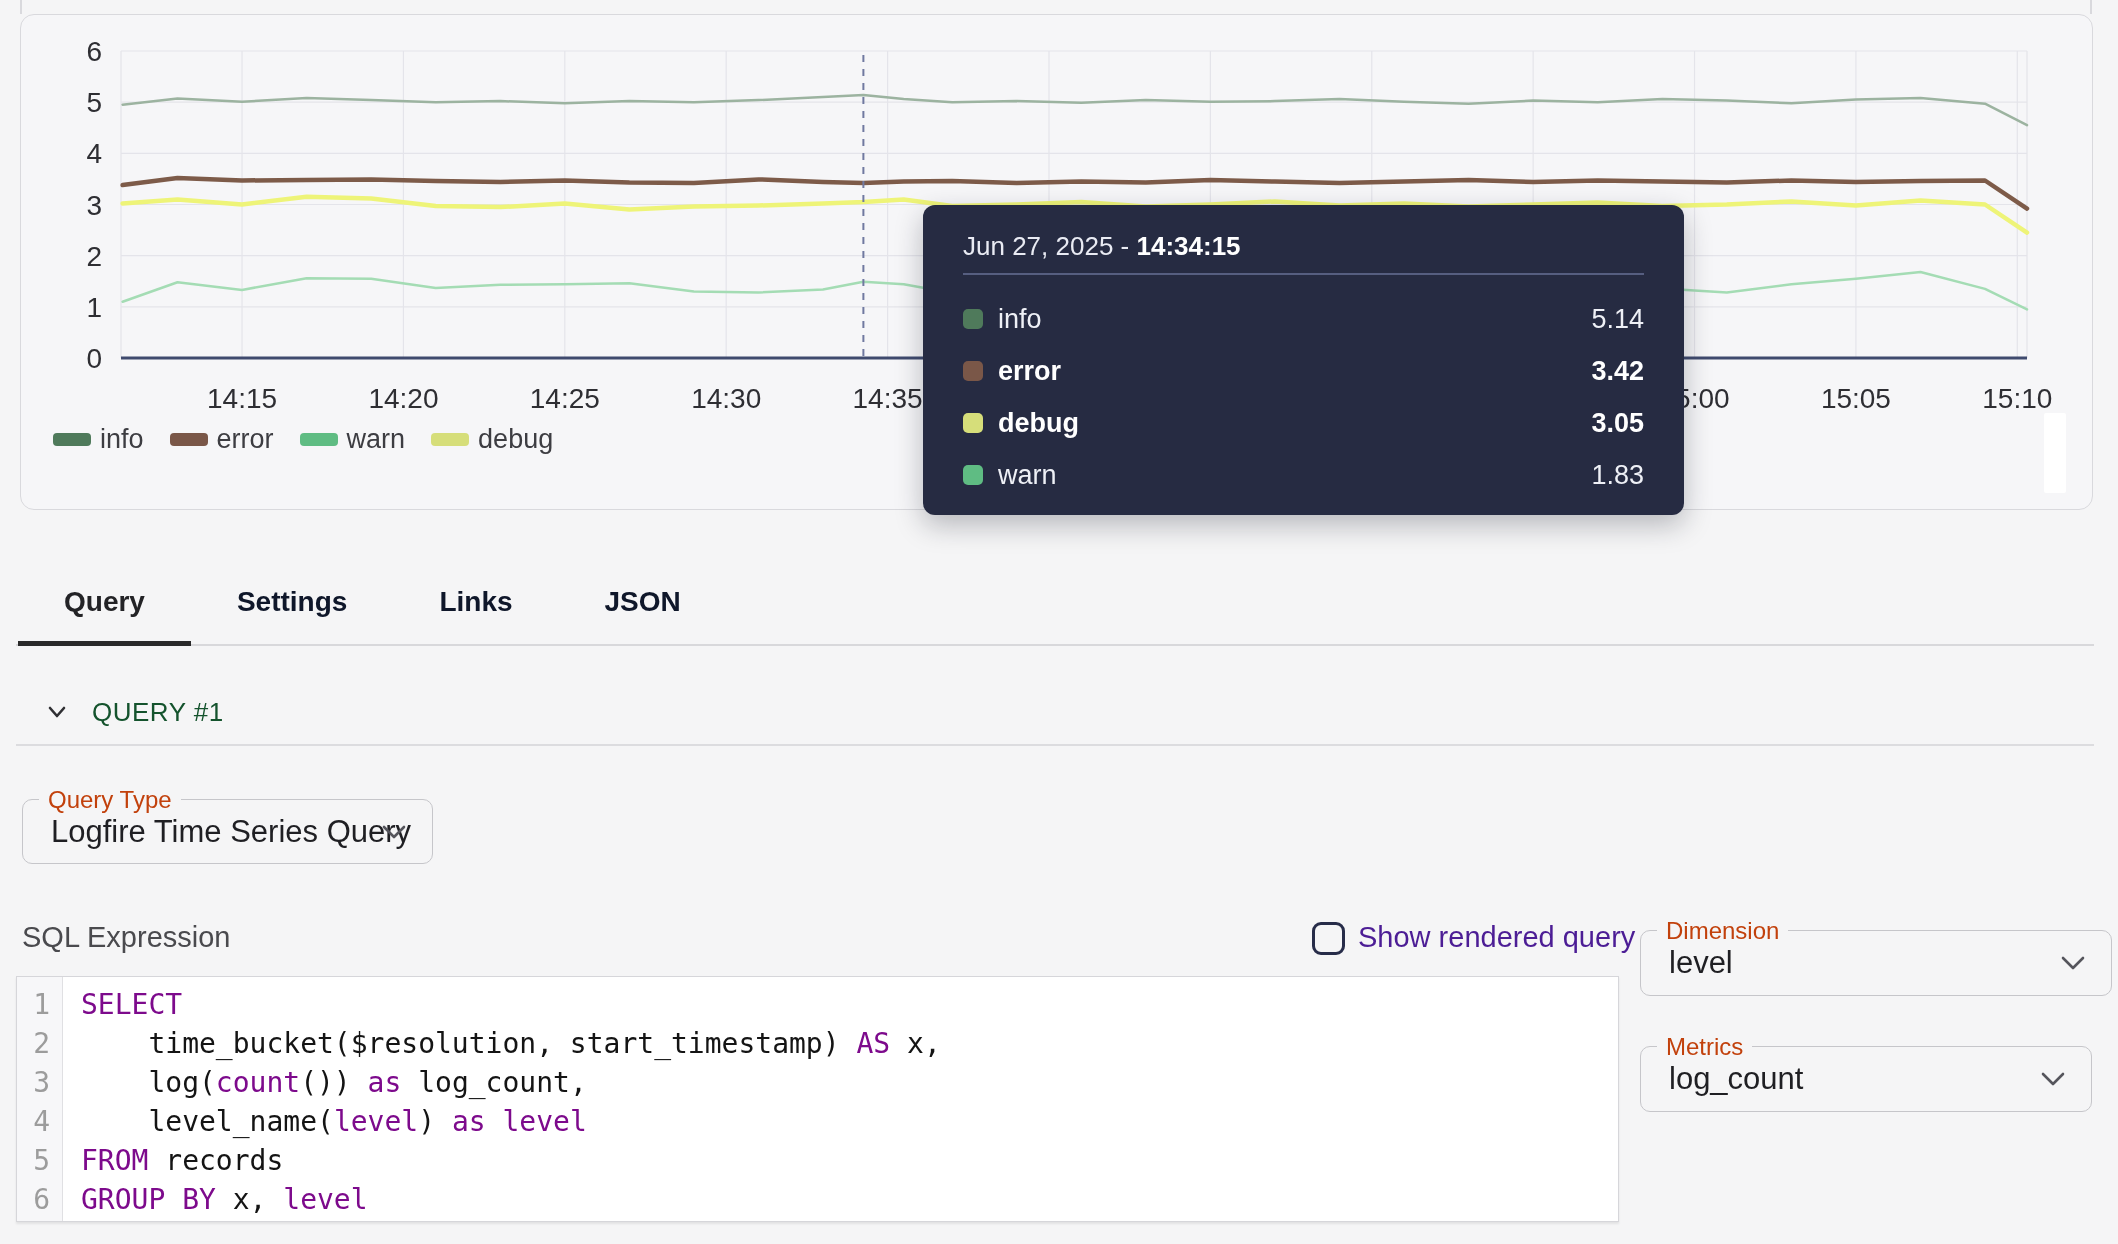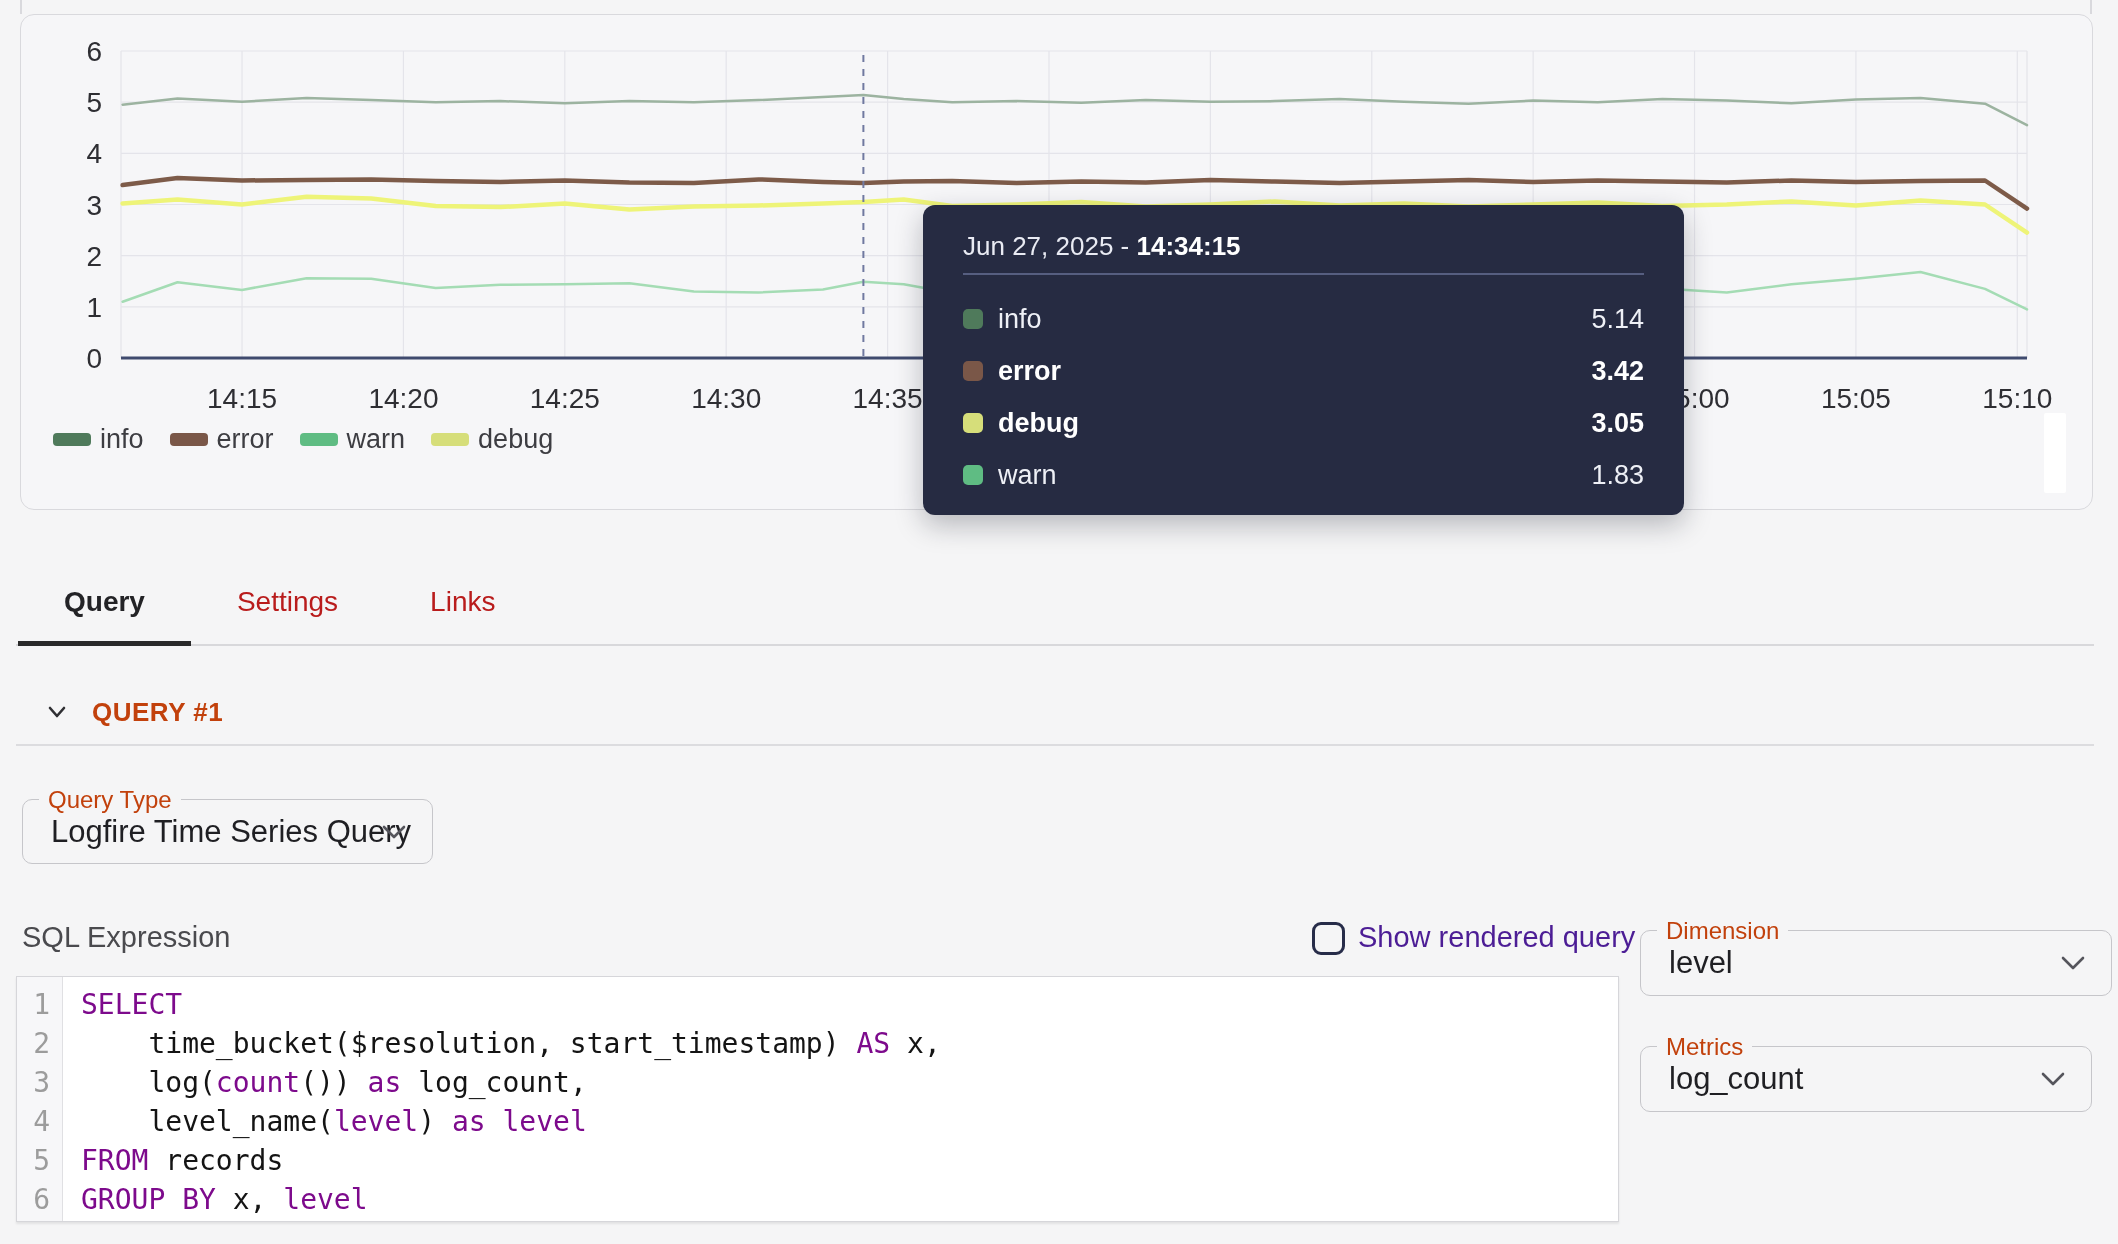--- a/index.html
+++ b/index.html
@@ -37,27 +37,27 @@
   .tooltip-row.bold{font-weight:bold;color:#ffffff;}
   .tooltip-swatch{width:20px;height:20px;border-radius:5px;flex:0 0 auto;}
   .tooltip-value{margin-left:auto;}
   
   .tabs{
     position:absolute;left:16px;top:562px;width:2078px;height:84px;
     display:flex;align-items:stretch;border-bottom:2px solid #d8d8db;padding-left:2px;box-sizing:border-box;
   }
   .tab{
     display:flex;align-items:center;justify-content:center;
-    padding:0 46px;font-size:28px;color:#b91c1c;font-weight:400;
+    padding:0 46px;font-size:28px;color:#0f172a;font-weight:700;
     border-bottom:5px solid transparent;margin-bottom:-2px;cursor:pointer;
   }
   .tab.active{color:#232326;font-weight:bold;border-bottom-color:#2a2a2a;}
   
   .query-header{position:absolute;left:44px;top:692px;height:40px;display:flex;align-items:center;gap:22px;}
-  .query-header-label{font-size:26px;font-weight:700;letter-spacing:.5px;color:#c2410c;}
+  .query-header-label{font-size:26px;font-weight:400;letter-spacing:.5px;color:#14532d;}
   .section-divider{position:absolute;left:16px;top:744px;width:2078px;height:1.5px;background:#dcdcdf;}
   
   .fieldset{
     position:absolute;border:1.5px solid #c6c6ca;border-radius:10px;background:transparent;
     box-sizing:border-box;
   }
   .fieldset-label{
     position:absolute;top:-14px;left:16px;padding:0 9px;background:#f5f5f6;
     font-size:24px;color:#c2410c;white-space:nowrap;
   }
@@ -196,20 +196,21 @@
         <span>warn</span>
         <span class="tooltip-value">1.83</span>
       </div>
     </div>
 </div>
 
 <div class="tabs">
     <div class="tab active">Query</div>
     <div class="tab">Settings</div>
     <div class="tab">Links</div>
+    <div class="tab">JSON</div>
   </div>
 
 <div class="query-header">
   <svg width="26" height="26" viewBox="0 0 26 26">
     <polyline points="6,9 13,17 20,9" fill="none" stroke="#2f2f33" stroke-width="2.6" stroke-linecap="round" stroke-linejoin="round"></polyline>
   </svg>
   <span class="query-header-label">QUERY #1</span>
 </div>
 <div class="section-divider"></div>
 

